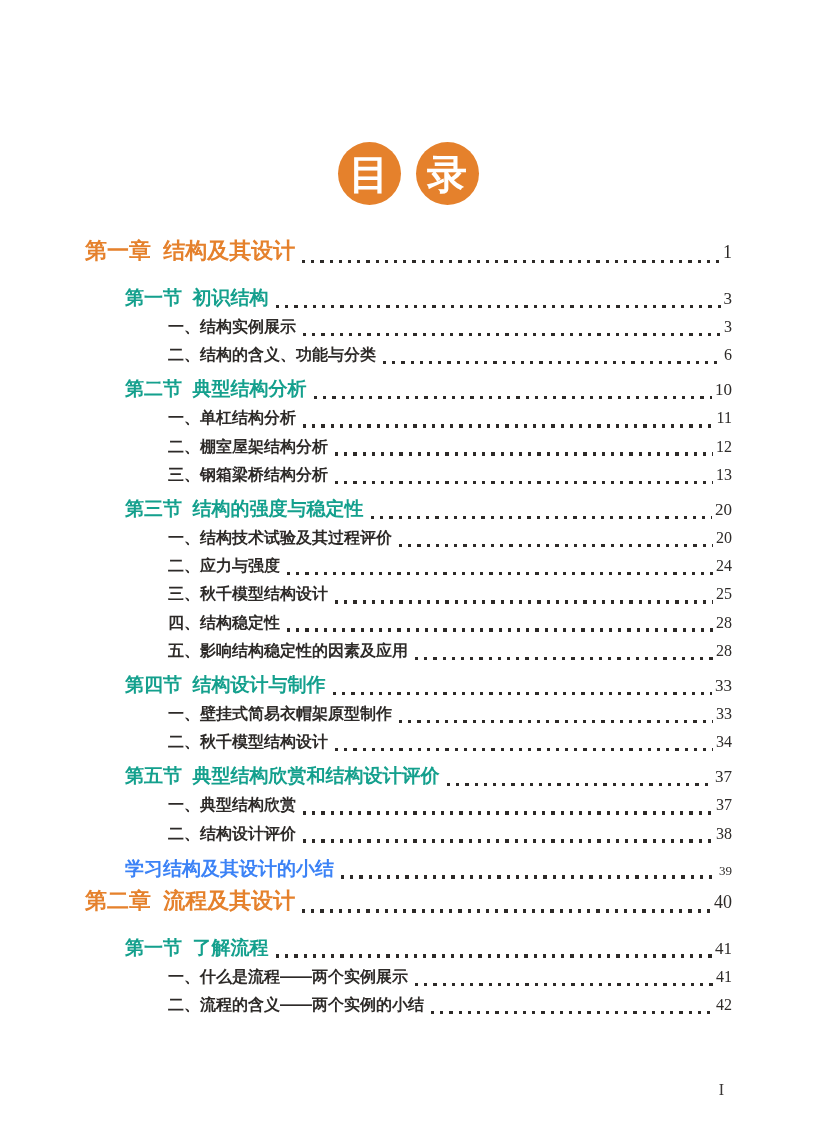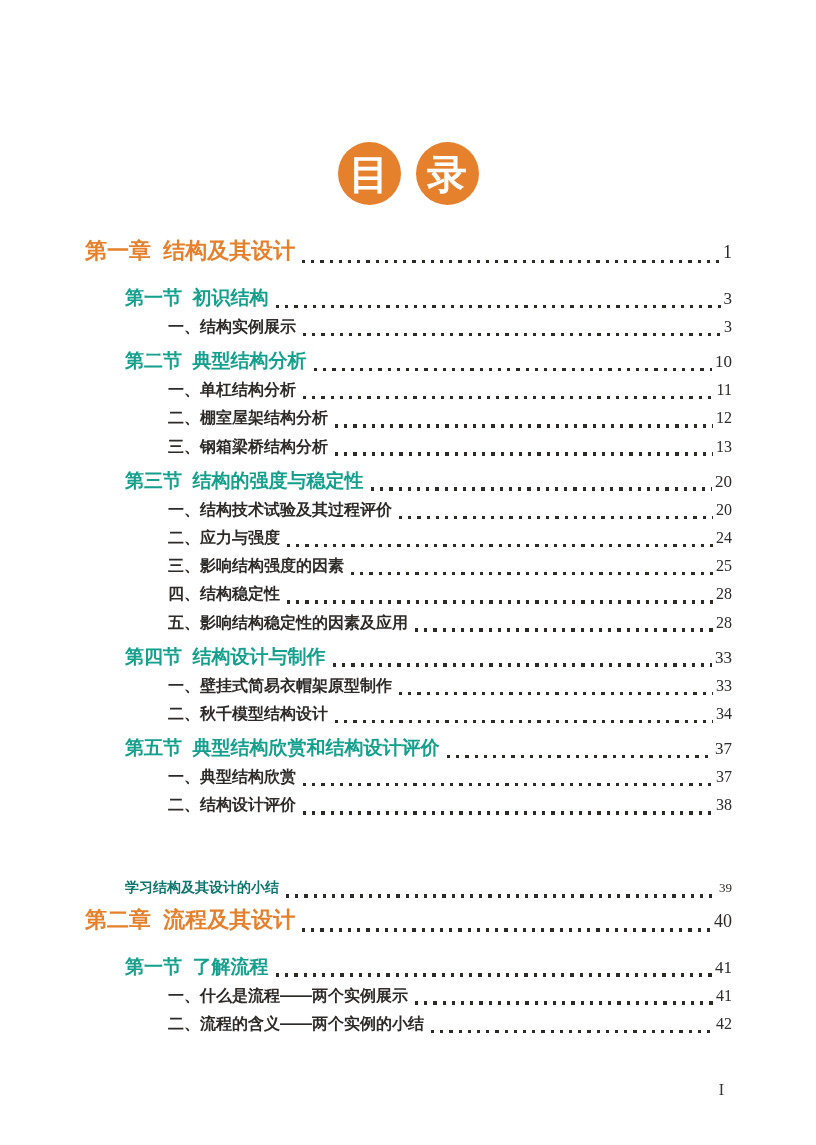--- a/index.html
+++ b/index.html
@@ -75,21 +75,21 @@
 
   .level-section { padding-left: 40px; margin-top: 4px; }
   .level-section .label { font-size: 19px; line-height: 31px; color: #14A08D; }
   .level-section .pnum  { font-size: 17px; }
 
   .level-item { padding-left: 83px; }
   .level-item .label { font-size: 16px; line-height: 28.2px; color: #2d2a28; }
   .level-item .pnum  { font-size: 16px; }
 
   .level-summary { padding-left: 40px; margin-top: 5px; }
-  .level-summary .label { font-size: 14px; line-height: 31px; color: #0f766e; margin-top: 47px; }
+  .level-summary .label { font-size: 19px; line-height: 31px; color: #3b82f6; }
   .level-summary .pnum  { font-size: 13px; }
 
   .level-chapter + .level-section { margin-top: 14px; }
   .level-chapter:not(:first-child) { }
 
   
   .folio {
     position: absolute;
     top: 1081px;
     right: 92px;
@@ -121,20 +121,25 @@
       <div class="row level-section">
     <span class="label">第一节  初识结构</span>
     <span class="dots"></span>
     <span class="pnum">3</span>
   </div>
       <div class="row level-item">
     <span class="label">一、结构实例展示</span>
     <span class="dots"></span>
     <span class="pnum">3</span>
   </div>
+      <div class="row level-item">
+    <span class="label">二、结构的含义、功能与分类</span>
+    <span class="dots"></span>
+    <span class="pnum">6</span>
+  </div>
       <div class="row level-section">
     <span class="label">第二节  典型结构分析</span>
     <span class="dots"></span>
     <span class="pnum">10</span>
   </div>
       <div class="row level-item">
     <span class="label">一、单杠结构分析</span>
     <span class="dots"></span>
     <span class="pnum">11</span>
   </div>
@@ -157,21 +162,21 @@
     <span class="label">一、结构技术试验及其过程评价</span>
     <span class="dots"></span>
     <span class="pnum">20</span>
   </div>
       <div class="row level-item">
     <span class="label">二、应力与强度</span>
     <span class="dots"></span>
     <span class="pnum">24</span>
   </div>
       <div class="row level-item">
-    <span class="label">三、影响结构强度的因素</span>
+    <span class="label">三、秋千模型结构设计</span>
     <span class="dots"></span>
     <span class="pnum">25</span>
   </div>
       <div class="row level-item">
     <span class="label">四、结构稳定性</span>
     <span class="dots"></span>
     <span class="pnum">28</span>
   </div>
       <div class="row level-item">
     <span class="label">五、影响结构稳定性的因素及应用</span>

